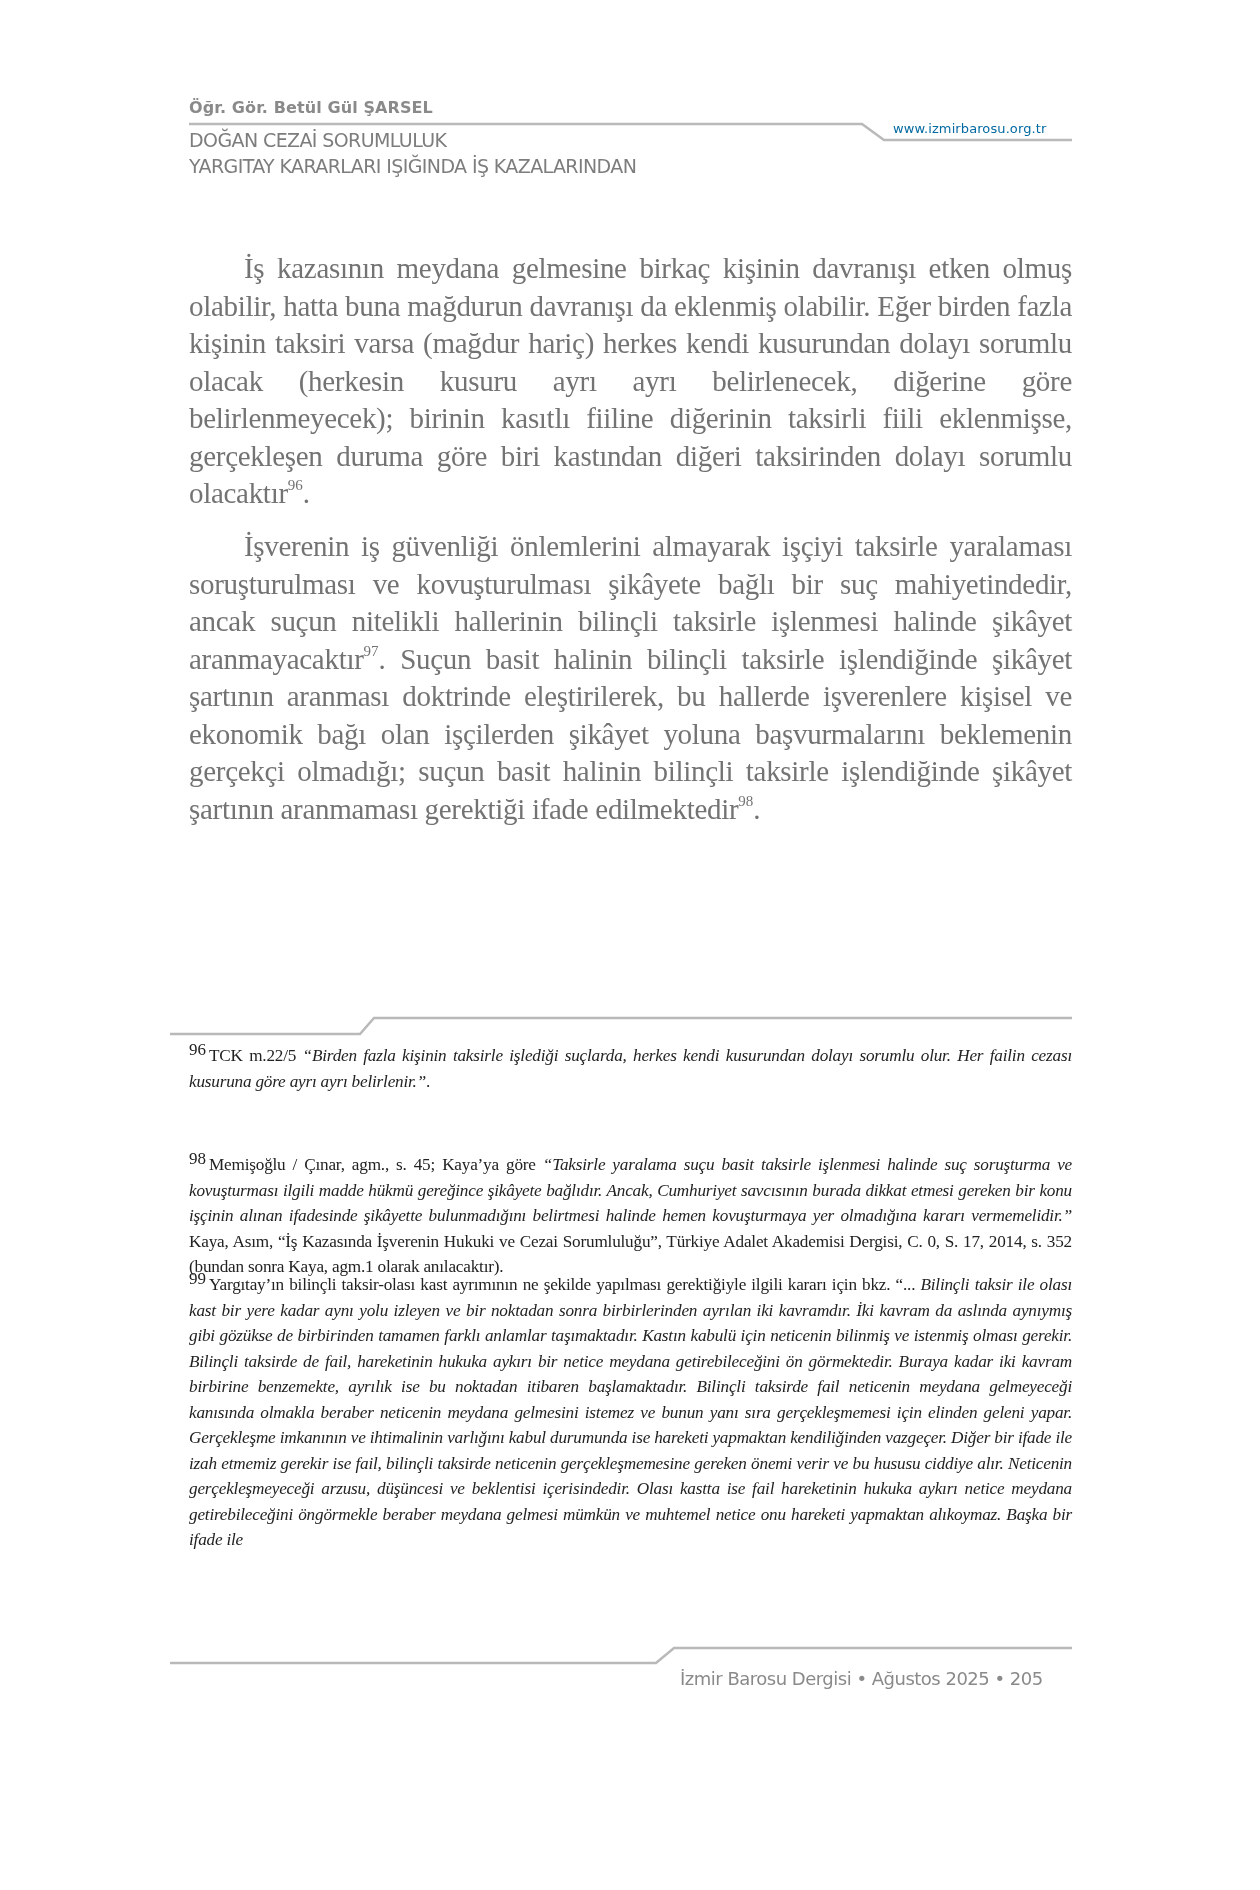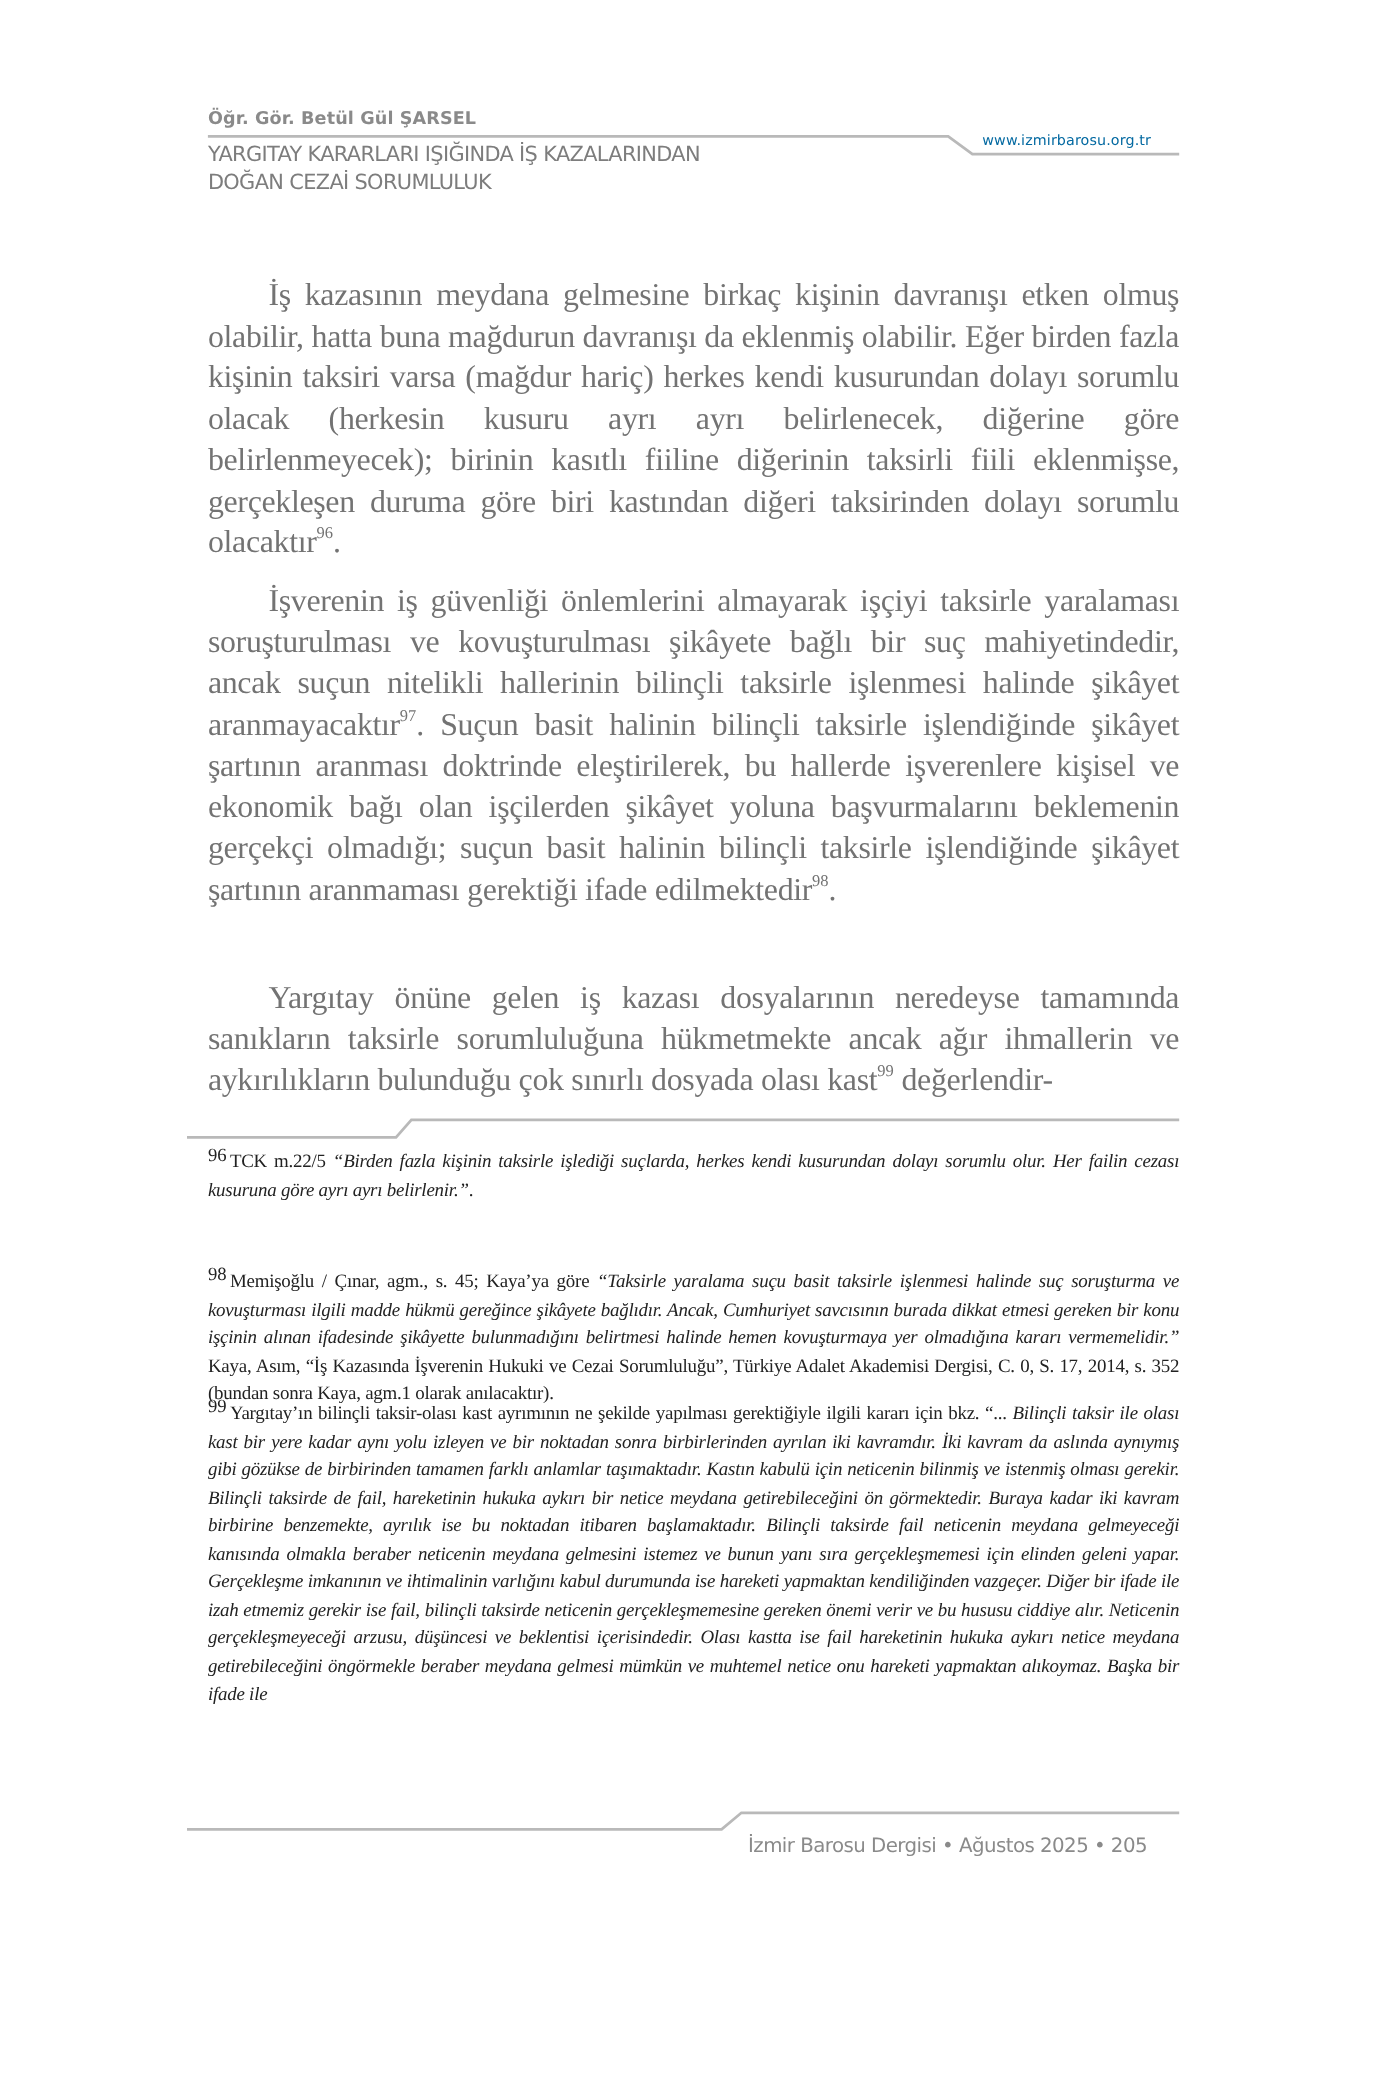--- a/index.html
+++ b/index.html
@@ -40,30 +40,29 @@
 
     <polyline points="189,124 862,124 884,140 1072,140" fill="none" stroke="#b9b9b9" stroke-width="2.5"></polyline>
 
     <polyline points="170,1034 360,1034 374,1018 1072,1018" fill="none" stroke="#b9b9b9" stroke-width="2.5"></polyline>
 
     <polyline points="170,1663 656,1663 674,1648 1072,1648" fill="none" stroke="#b9b9b9" stroke-width="2.5"></polyline>
   </svg>
 
   <div class="hdr-author">Öğr. Gör. Betül Gül ŞARSEL</div>
   <div class="hdr-title">
+    <div>DOĞAN CEZAİ SORUMLULUK</div>
     <div>YARGITAY KARARLARI IŞIĞINDA İŞ KAZALARINDAN</div>
-    <div>DOĞAN CEZAİ SORUMLULUK</div>
   </div>
   <div class="hdr-url">www.izmirbarosu.org.tr</div>
 
   <div class="body-text p1"><span>İş kazasının meydana gelmesine birkaç kişinin davranışı etken ol­muş olabilir, hatta buna mağdurun davranışı da eklenmiş olabilir. Eğer birden fazla kişinin taksiri varsa (mağdur hariç) herkes kendi kusurun­dan dolayı sorumlu olacak (herkesin kusuru ayrı ayrı belirlenecek, di­ğerine göre belirlenmeyecek); birinin kasıtlı fiiline diğerinin taksirli fiili eklenmişse, gerçekleşen duruma göre biri kastından diğeri taksirinden dolayı sorumlu olacaktır</span><sup class="fnref">96</sup><span>.</span></div>
 
   <div class="body-text p2"><span>İşverenin iş güvenliği önlemlerini almayarak işçiyi taksirle yarala­ması soruşturulması ve kovuşturulması şikâyete bağlı bir suç mahiyetin­dedir, ancak suçun nitelikli hallerinin bilinçli taksirle işlenmesi halinde şikâyet aranmayacaktır</span><sup class="fnref">97</sup><span>. Suçun basit halinin bilinçli taksirle işlendiğin­de şikâyet şartının aranması doktrinde eleştirilerek, bu hallerde işveren­lere kişisel ve ekonomik bağı olan işçilerden şikâyet yoluna başvurmala­rını beklemenin gerçekçi olmadığı; suçun basit halinin bilinçli taksirle işlendiğinde şikâyet şartının aranmaması gerektiği ifade edilmektedir</span><sup class="fnref">98</sup><span>.</span></div>
 
-  <div class="body-text p3"><span>Yargıtay önüne gelen iş kazası dosyalarının neredeyse tamamında sanıkların taksirle sorumluluğuna hükmetmekte ancak ağır ihmallerin ve aykırılıkların bulunduğu çok sınırlı dosyada olası kast</span><sup class="fnref">99</sup><span> değerlendir-</span></div>
 
   <div class="fn fn96">
     <span class="num">96</span><span>TCK m.22/5 </span><i>“Birden fazla kişinin taksirle işlediği suçlarda, herkes kendi kusurundan dolayı sorumlu olur. Her failin cezası kusuruna göre ayrı ayrı belirlenir.”</i><span>.</span>
   </div>
 
 
   <div class="fn fn98">
     <span class="num">98</span><span>Memişoğlu / Çınar, agm., s. 45; Kaya’ya göre </span><i>“Taksirle yaralama suçu basit taksirle işlenmesi halinde suç soruşturma ve kovuşturması ilgili madde hükmü gereğince şikâyete bağlıdır. Ancak, Cumhuriyet savcısının burada dikkat etmesi gereken bir konu işçinin alınan ifadesinde şikâyette bulunmadığını belirtmesi halinde hemen kovuşturmaya yer olmadığına kararı vermemelidir.”</i><span> Kaya, Asım, “İş Kazasında İşverenin Hukuki ve Cezai Sorumluluğu”, Türkiye Adalet Akademisi Dergisi, C. 0, S. 17, 2014, s. 352 (bundan sonra Kaya, agm.1 olarak anılacaktır).</span>
   </div>
 

